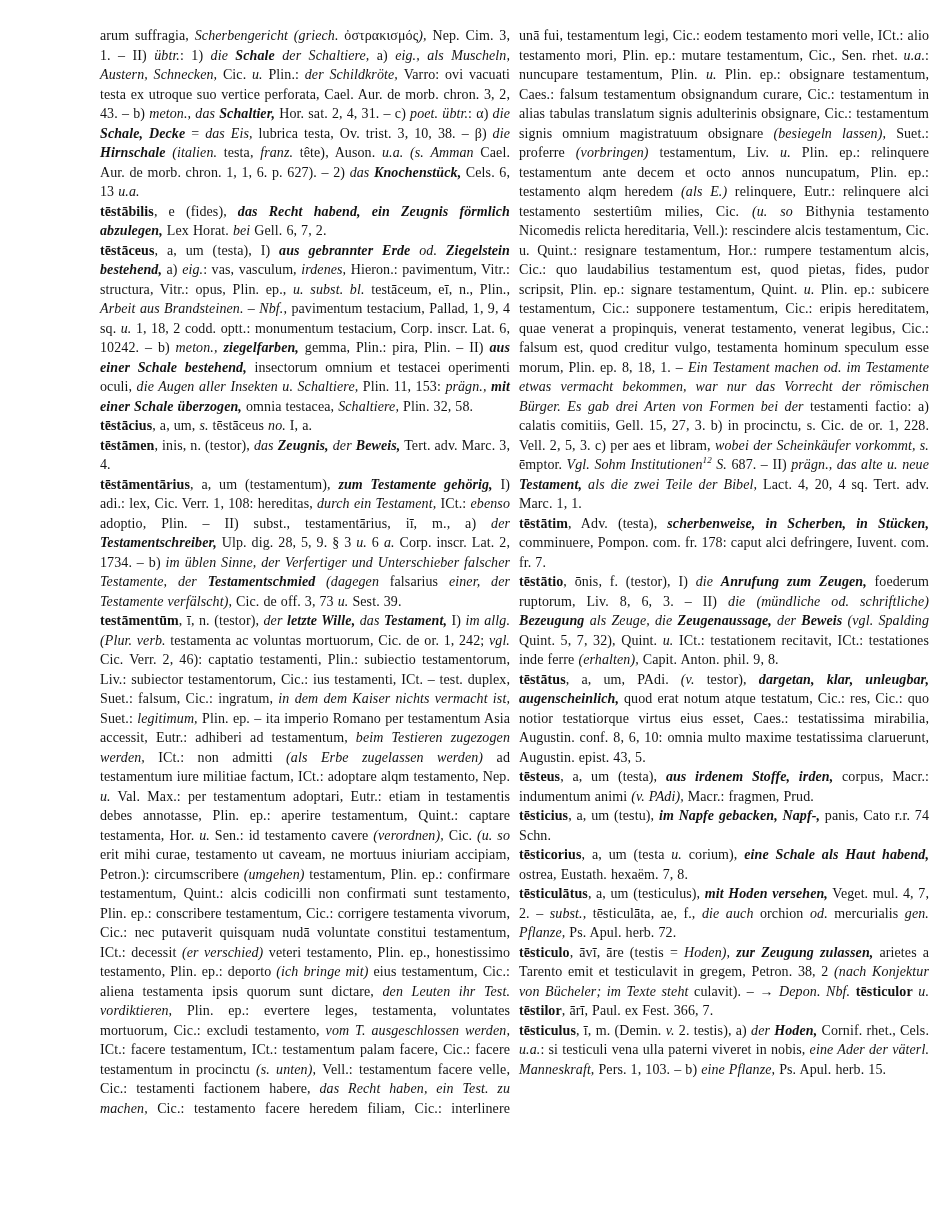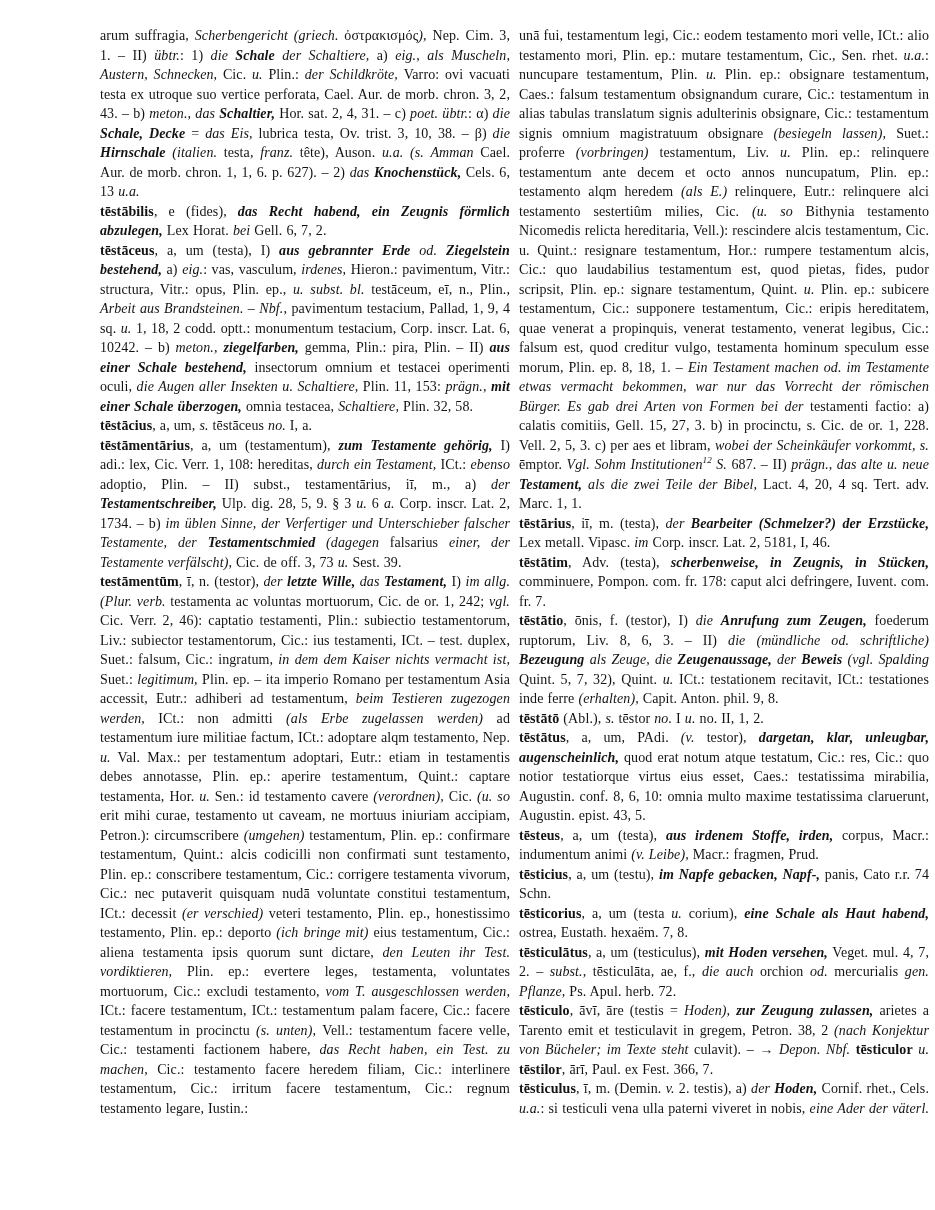--- a/index.html
+++ b/index.html
@@ -53,31 +53,30 @@
 </head>
 <body>
 
 <div class="page">
   <div class="columns">
     <div class="column">
         <p><span>arum suffragia, </span><span class="it">Scherbengericht (griech. </span><span>ὀστρακισμός</span><span class="it">), </span><span>Nep. Cim. 3, 1. – II) </span><span class="it">übtr.</span><span>: 1) </span><span class="it">die </span><span class="bi">Schale</span><span class="it"> der Schaltiere, </span><span>a) </span><span class="it">eig., als Muscheln, Austern, Schnecken, </span><span>Cic. </span><span class="it">u.</span><span> Plin.: </span><span class="it">der Schildkröte, </span><span>Varro: ovi vacuati testa ex utroque suo vertice perforata, Cael. Aur. de morb. chron. 3, 2, 43. – b) </span><span class="it">meton., das </span><span class="bi">Schaltier,</span><span> Hor. sat. 2, 4, 31. – c) </span><span class="it">poet. übtr.</span><span>: α) </span><span class="it">die </span><span class="bi">Schale, Decke</span><span> = </span><span class="it">das Eis, </span><span>lubrica testa, Ov. trist. 3, 10, 38. – β) </span><span class="it">die </span><span class="bi">Hirnschale</span><span class="it"> (italien. </span><span>testa, </span><span class="it">franz.</span><span> tête), Auson. </span><span class="it">u.a. (s. Amman </span><span>Cael. Aur. de morb. chron. 1, 1, 6. p. 627). – 2) </span><span class="it">das </span><span class="bi">Knochenstück,</span><span> Cels. 6, 13 </span><span class="it">u.a.</span></p>
         <p><span class="bd">tēstābilis</span><span>, e (fides), </span><span class="bi">das Recht habend, ein Zeugnis förmlich abzulegen,</span><span> Lex Horat. </span><span class="it">bei</span><span> Gell. 6, 7, 2.</span></p>
         <p><span class="bd">tēstāceus</span><span>, a, um (testa), I) </span><span class="bi">aus gebrannter Erde</span><span class="it"> od. </span><span class="bi">Ziegelstein bestehend,</span><span> a) </span><span class="it">eig.</span><span>: vas, vasculum, </span><span class="it">irdenes, </span><span>Hieron.: pavimentum, Vitr.: structura, Vitr.: opus, Plin. ep., </span><span class="it">u. subst. bl.</span><span> testāceum, eī, n., Plin., </span><span class="it">Arbeit aus Brandsteinen. – Nbf., </span><span>pavimentum testacium, Pallad, 1, 9, 4 sq. </span><span class="it">u.</span><span> 1, 18, 2 codd. optt.: monumentum testacium, Corp. inscr. Lat. 6, 10242. – b) </span><span class="it">meton., </span><span class="bi">ziegelfarben,</span><span> gemma, Plin.: pira, Plin. – II) </span><span class="bi">aus einer Schale bestehend,</span><span> insectorum omnium et testacei operimenti oculi, </span><span class="it">die Augen aller Insekten u. Schaltiere, </span><span>Plin. 11, 153: </span><span class="it">prägn., </span><span class="bi">mit einer Schale überzogen,</span><span> omnia testacea, </span><span class="it">Schaltiere, </span><span>Plin. 32, 58.</span></p>
         <p><span class="bd">tēstācius</span><span>, a, um, </span><span class="it">s.</span><span> tēstāceus </span><span class="it">no.</span><span> I, a.</span></p>
+        <p><span class="bd">tēstāmen</span><span>, inis, n. (testor), </span><span class="it">das </span><span class="bi">Zeugnis,</span><span class="it"> der </span><span class="bi">Beweis,</span><span> Tert. adv. Marc. 3, 4.</span></p>
         <p><span class="bd">tēstāmentārius</span><span>, a, um (testamentum), </span><span class="bi">zum Testamente gehörig,</span><span> I) adi.: lex, Cic. Verr. 1, 108: hereditas, </span><span class="it">durch ein Testament, </span><span>ICt.: </span><span class="it">ebenso </span><span>adoptio, Plin. – II) subst., testamentārius, iī, m., a) </span><span class="it">der </span><span class="bi">Testamentschreiber,</span><span> Ulp. dig. 28, 5, 9. § 3 </span><span class="it">u.</span><span> 6 </span><span class="it">a.</span><span> Corp. inscr. Lat. 2, 1734. – b) </span><span class="it">im üblen Sinne, der Verfertiger und Unterschieber falscher Testamente, der </span><span class="bi">Testamentschmied</span><span class="it"> (dagegen </span><span>falsarius </span><span class="it">einer, der Testamente verfälscht), </span><span>Cic. de off. 3, 73 </span><span class="it">u.</span><span> Sest. 39.</span></p>
         <p><span class="bd">testāmentūm</span><span>, ī, n. (testor), </span><span class="it">der </span><span class="bi">letzte Wille,</span><span class="it"> das </span><span class="bi">Testament,</span><span> I) </span><span class="it">im allg. (Plur. verb. </span><span>testamenta ac voluntas mortuorum, Cic. de or. 1, 242; </span><span class="it">vgl.</span><span> Cic. Verr. 2, 46): captatio testamenti, Plin.: subiectio testamentorum, Liv.: subiector testamentorum, Cic.: ius testamenti, ICt. – test. duplex, Suet.: falsum, Cic.: ingratum, </span><span class="it">in dem dem Kaiser nichts vermacht ist, </span><span>Suet.: </span><span class="it">legitimum, </span><span>Plin. ep. – ita imperio Romano per testamentum Asia accessit, Eutr.: adhiberi ad testamentum, </span><span class="it">beim Testieren zugezogen werden, </span><span>ICt.: non admitti </span><span class="it">(als Erbe zugelassen werden)</span><span> ad testamentum iure militiae factum, ICt.: adoptare alqm testamento, Nep. </span><span class="it">u.</span><span> Val. Max.: per testamentum adoptari, Eutr.: etiam in testamentis debes annotasse, Plin. ep.: aperire testamentum, Quint.: captare testamenta, Hor. </span><span class="it">u.</span><span> Sen.: id testamento cavere </span><span class="it">(verordnen), </span><span>Cic. </span><span class="it">(u. so </span><span>erit mihi curae, testamento ut caveam, ne mortuus iniuriam accipiam, Petron.): circumscribere </span><span class="it">(umgehen)</span><span> testamentum, Plin. ep.: confirmare testamentum, Quint.: alcis codicilli non confirmati sunt testamento, Plin. ep.: conscribere testamentum, Cic.: corrigere testamenta vivorum, Cic.: nec putaverit quisquam nudā voluntate constitui testamentum, ICt.: decessit </span><span class="it">(er verschied)</span><span> veteri testamento, Plin. ep., honestissimo testamento, Plin. ep.: deporto </span><span class="it">(ich bringe mit)</span><span> eius testamentum, Cic.: aliena testamenta ipsis quorum sunt dictare, </span><span class="it">den Leuten ihr Test. vordiktieren, </span><span>Plin. ep.: evertere leges, testamenta, voluntates mortuorum, Cic.: excludi testamento, </span><span class="it">vom T. ausgeschlossen werden, </span><span>ICt.: facere testamentum, ICt.: testamentum palam facere, Cic.: facere testamentum in procinctu </span><span class="it">(s. unten), </span><span>Vell.: testamentum facere velle, Cic.: testamenti factionem habere, </span><span class="it">das Recht haben, ein Test. zu machen, </span><span>Cic.: testamento facere heredem filiam, Cic.: interlinere testamentum, Cic.: irritum facere testamentum, Cic.: regnum testamento legare, Iustin.:</span></p>
       </div>
     <div class="column">
         <p><span>unā fui, testamentum legi, Cic.: eodem testamento mori velle, ICt.: alio testamento mori, Plin. ep.: mutare testamentum, Cic., Sen. rhet. </span><span class="it">u.a.</span><span>: nuncupare testamentum, Plin. </span><span class="it">u.</span><span> Plin. ep.: obsignare testamentum, Caes.: falsum testamentum obsignandum curare, Cic.: testamentum in alias tabulas translatum signis adulterinis obsignare, Cic.: testamentum signis omnium magistratuum obsignare </span><span class="it">(besiegeln lassen), </span><span>Suet.: proferre </span><span class="it">(vorbringen)</span><span> testamentum, Liv. </span><span class="it">u.</span><span> Plin. ep.: relinquere testamentum ante decem et octo annos nuncupatum, Plin. ep.: testamento alqm heredem </span><span class="it">(als E.)</span><span> relinquere, Eutr.: relinquere alci testamento sestertiûm milies, Cic. </span><span class="it">(u. so </span><span>Bithynia testamento Nicomedis relicta hereditaria, Vell.): rescindere alcis testamentum, Cic. u. Quint.: resignare testamentum, Hor.: rumpere testamentum alcis, Cic.: quo laudabilius testamentum est, quod pietas, fides, pudor scripsit, Plin. ep.: signare testamentum, Quint. </span><span class="it">u.</span><span> Plin. ep.: subicere testamentum, Cic.: supponere testamentum, Cic.: eripis hereditatem, quae venerat a propinquis, venerat testamento, venerat legibus, Cic.: falsum est, quod creditur vulgo, testamenta hominum speculum esse morum, Plin. ep. 8, 18, 1. – </span><span class="it">Ein Testament machen od. im Testamente etwas vermacht bekommen, war nur das Vorrecht der römischen Bürger. Es gab drei Arten von Formen bei der </span><span>testamenti factio: a) calatis comitiis, Gell. 15, 27, 3. b) in procinctu, s. Cic. de or. 1, 228. Vell. 2, 5, 3. c) per aes et libram, </span><span class="it">wobei der Scheinkäufer vorkommt, s. </span><span>ēmptor. </span><span class="it">Vgl. Sohm Institutionen</span><span class="sup">12</span><span class="it"> S. </span><span>687. – II) </span><span class="it">prägn., das alte u. neue </span><span class="bi">Testament,</span><span class="it"> als die zwei Teile der Bibel, </span><span>Lact. 4, 20, 4 sq. Tert. adv. Marc. 1, 1.</span></p>
-        <p><span class="bd">tēstārius</span><span>, iī, m. (testa), </span><span class="it">der </span><span class="bi">Bearbeiter (Schmelzer?) der Erzstücke,</span><span> Lex metall. Vipasc. </span><span class="it">im</span><span> Corp. inscr. Lat. 2, 5181, I, 46.</span></p>
-        <p><span class="bd">tēstātim</span><span>, Adv. (testa), </span><span class="bi">scherbenweise, in Zeugnis, in Stücken,</span><span> comminuere, Pompon. com. fr. 178: caput alci defringere, Iuvent. com. fr. 7.</span></p>
+        <p><span class="bd">tēstātim</span><span>, Adv. (testa), </span><span class="bi">scherbenweise, in Scherben, in Stücken,</span><span> comminuere, Pompon. com. fr. 178: caput alci defringere, Iuvent. com. fr. 7.</span></p>
         <p><span class="bd">tēstātio</span><span>, ōnis, f. (testor), I) </span><span class="it">die </span><span class="bi">Anrufung zum Zeugen,</span><span> foederum ruptorum, Liv. 8, 6, 3. – II) </span><span class="it">die (mündliche od. schriftliche) </span><span class="bi">Bezeugung</span><span class="it"> als Zeuge, die </span><span class="bi">Zeugenaussage,</span><span class="it"> der </span><span class="bi">Beweis</span><span class="it"> (vgl. Spalding </span><span>Quint. 5, 7, 32), Quint. </span><span class="it">u.</span><span> ICt.: testationem recitavit, ICt.: testationes inde ferre </span><span class="it">(erhalten), </span><span>Capit. Anton. phil. 9, 8.</span></p>
-        <p><span class="bd">tēstātō</span><span> (Abl.), </span><span class="it">s.</span><span> tēstor </span><span class="it">no.</span><span> I </span><span class="it">u.</span><span> no. II, 1, 2.</span></p>
         <p><span class="bd">tēstātus</span><span>, a, um, PAdi. </span><span class="it">(v. </span><span>testor), </span><span class="bi">dargetan, klar, unleugbar, augenscheinlich,</span><span> quod erat notum atque testatum, Cic.: res, Cic.: quo notior testatiorque virtus eius esset, Caes.: testatissima mirabilia, Augustin. conf. 8, 6, 10: omnia multo maxime testatissima claruerunt, Augustin. epist. 43, 5.</span></p>
-        <p><span class="bd">tēsteus</span><span>, a, um (testa), </span><span class="bi">aus irdenem Stoffe, irden,</span><span> corpus, Macr.: indumentum animi </span><span class="it">(v. Leibe), </span><span>Macr.: fragmen, Prud.</span></p>
+        <p><span class="bd">tēsteus</span><span>, a, um (testa), </span><span class="bi">aus irdenem Stoffe, irden,</span><span> corpus, Macr.: indumentum animi </span><span class="it">(v. PAdi), </span><span>Macr.: fragmen, Prud.</span></p>
         <p><span class="bd">tēsticius</span><span>, a, um (testu), </span><span class="bi">im Napfe gebacken, Napf-,</span><span> panis, Cato r.r. 74 Schn.</span></p>
         <p><span class="bd">tēsticorius</span><span>, a, um (testa </span><span class="it">u.</span><span> corium), </span><span class="bi">eine Schale als Haut habend,</span><span> ostrea, Eustath. hexaëm. 7, 8.</span></p>
         <p><span class="bd">tēsticulātus</span><span>, a, um (testiculus), </span><span class="bi">mit Hoden versehen,</span><span> Veget. mul. 4, 7, 2. – </span><span class="it">subst., </span><span>tēsticulāta, ae, f., </span><span class="it">die auch </span><span>orchion </span><span class="it">od.</span><span> mercurialis </span><span class="it">gen. Pflanze, </span><span>Ps. Apul. herb. 72.</span></p>
         <p><span class="bd">tēsticulo</span><span>, āvī, āre (testis = </span><span class="it">Hoden), </span><span class="bi">zur Zeugung zulassen,</span><span> arietes a Tarento emit et testiculavit in gregem, Petron. 38, 2 </span><span class="it">(nach Konjektur von Bücheler; im Texte steht </span><span>culavit). – → </span><span class="it">Depon. Nbf. </span><span class="bd">tēsticulor</span><span class="it"> u. </span><span class="bd">tēstilor</span><span>, ārī, Paul. ex Fest. 366, 7.</span></p>
         <p><span class="bd">tēsticulus</span><span>, ī, m. (Demin. </span><span class="it">v.</span><span> 2. testis), a) </span><span class="it">der </span><span class="bi">Hoden,</span><span> Cornif. rhet., Cels. </span><span class="it">u.a.</span><span>: si testiculi vena ulla paterni viveret in nobis, </span><span class="it">eine Ader der väterl. Manneskraft, </span><span>Pers. 1, 103. – b) </span><span class="it">eine Pflanze, </span><span>Ps. Apul. herb. 15.</span></p>
       </div>
   </div>
   <div class="page-number">391</div>
 </div>
 

